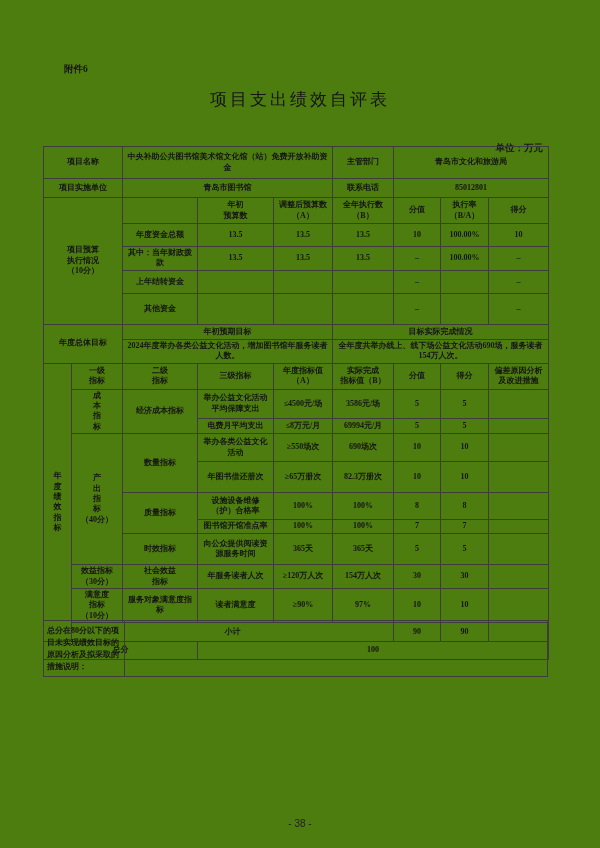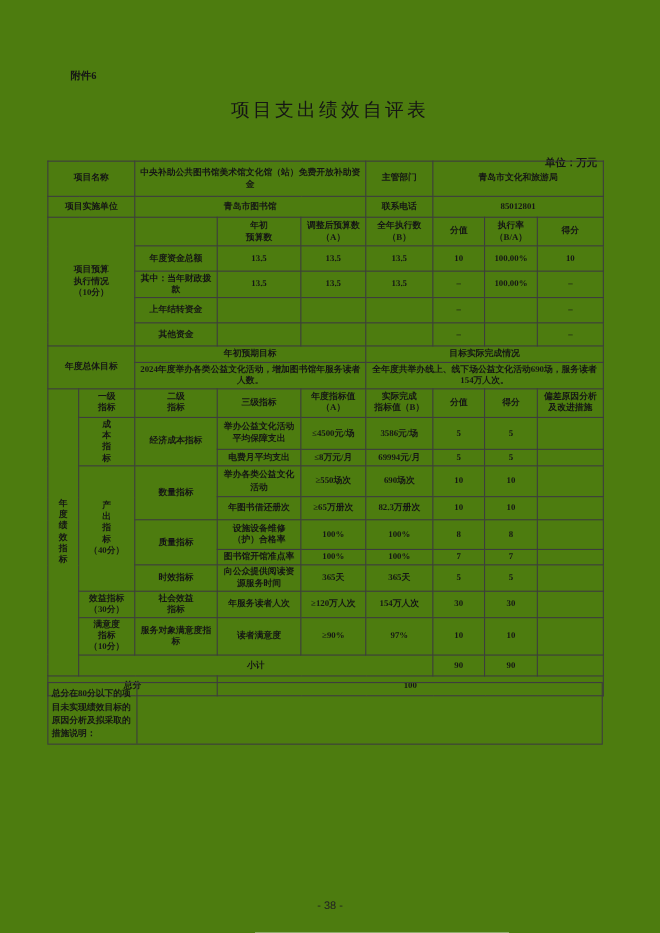--- a/index.html
+++ b/index.html
@@ -33,21 +33,21 @@
     border:1px solid #3d3d3d;
     font-size:8px; font-weight:bold; line-height:1.3;
     text-align:center; vertical-align:middle;
     padding:1px 2px; white-space:pre-line; overflow:hidden;
   }
   td.left  { text-align:left; }
   td.right { text-align:right; padding-right:4px;margin-left:20px; }
   td.right-deep { text-align:right; padding-right:11px; }
   td.vlabel { line-height:1.35; }
   tr.h14{height:14px} tr.h15{height:15px} tr.h18{height:18px} tr.h19{height:19px}
-  tr.h21{height:21px} tr.h23{height:23px} tr.h25{height:15px} tr.h26{height:26px}
+  tr.h21{height:31px} tr.h23{height:23px} tr.h25{height:15px} tr.h26{height:26px}
   tr.h27{height:27px} tr.h28{height:28px} tr.h32{height:32px}
   .note {
     position:absolute; left:43px; top:620px; width:505px; height:57px;
     border:1px solid #3d3d3d; display:flex;
   }
   .note-label {
     width:81px; border-right:1px solid #3d3d3d;
     font-size:8px; font-weight:bold; line-height:1.5;
     padding:3px 2px 3px 3px; display:flex; align-items:center;
   }

